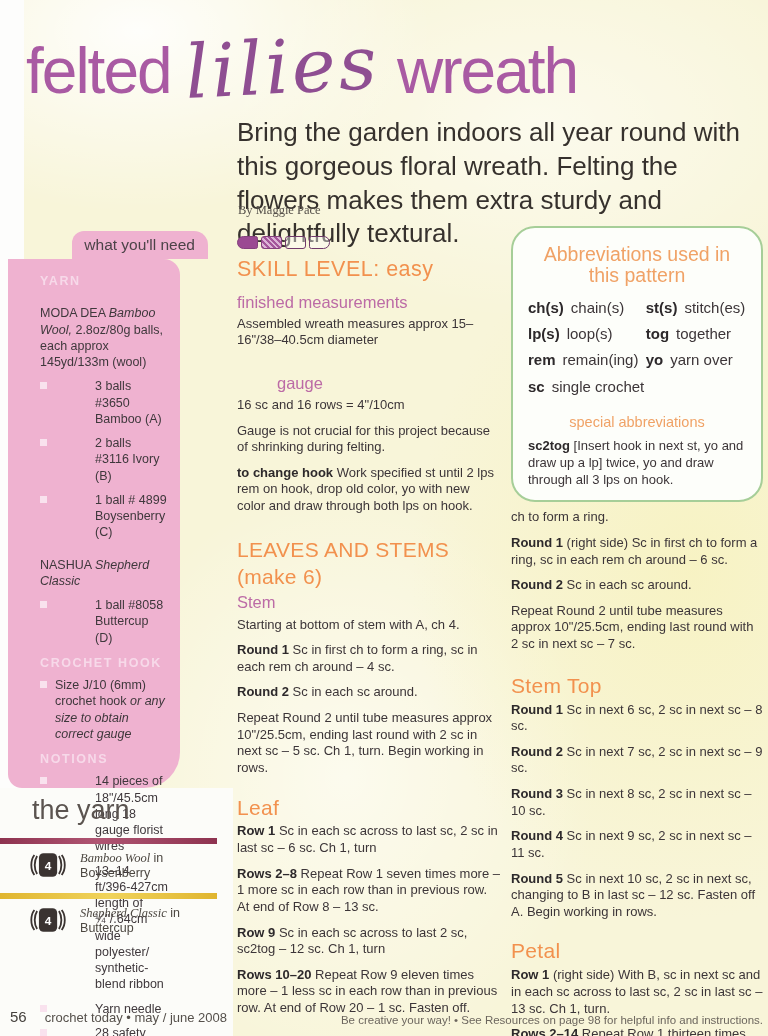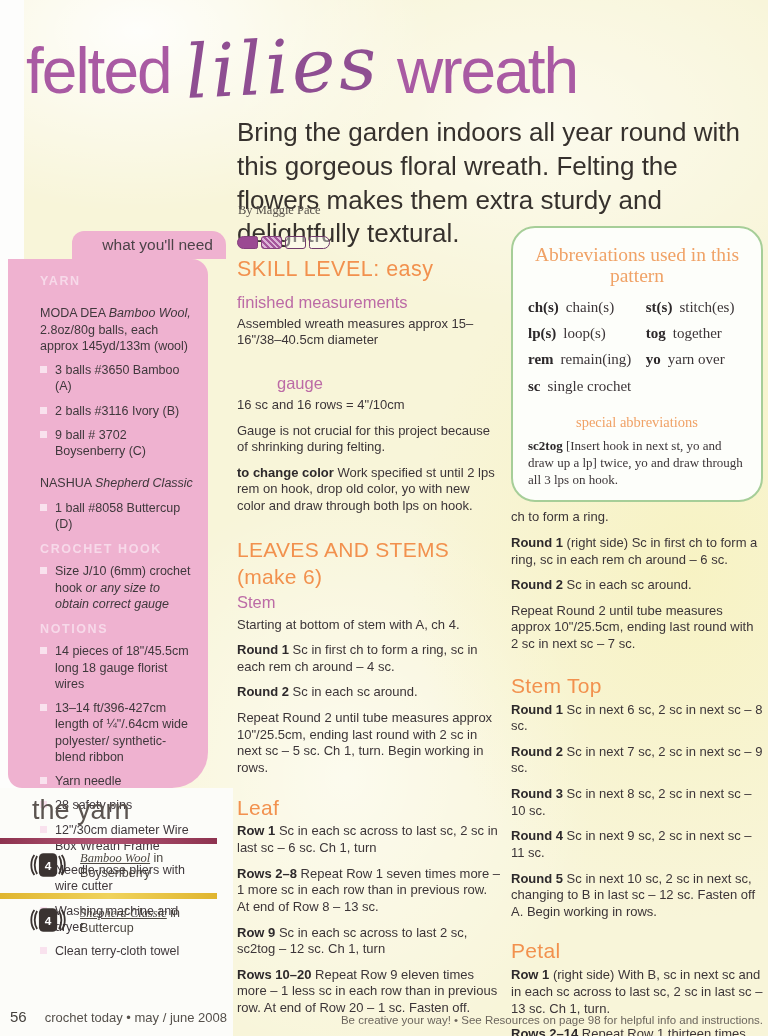--- a/index.html
+++ b/index.html
@@ -18,60 +18,60 @@
   .title{position:absolute;left:26px;top:24px;display:flex;align-items:baseline;white-space:nowrap;}
   .title .plain{font-size:64px;color:#a95aa3;letter-spacing:-2px;}
   .title .script{font-family:"DejaVu Serif",serif;font-style:italic;font-size:74px;color:#8f4e92;
     letter-spacing:3px;margin:0 18px 0 14px;transform:rotate(-3deg);}
   .intro{position:absolute;left:237px;top:116px;width:512px;font-family:Liberation Sans, sans-serif;
     font-size:26px;line-height:1.3;color:#36312d;}
   .byline{position:absolute;left:238px;top:203px;font-family:"Liberation Serif",serif;
     font-size:12.5px;color:#55504a;}
 
   
-  .side-tab{position:absolute;left:72px;top:231px;width:154px;height:28px;background:#efb2d0;
+  .side-tab{position:absolute;left:72px;top:231px;width:136px;height:28px;background:#efb2d0;
     border-radius:12px 14px 0 0;display:flex;align-items:center;justify-content:flex-end;
     padding-right:13px;box-sizing:border-box;font-size:15.5px;color:#4c4348;}
-  .side-box{position:absolute;left:8px;top:259px;width:200px;height:529px;background:#efb2d0;
+  .side-box{position:absolute;left:8px;top:259px;width:172px;height:529px;background:#efb2d0;
     border-radius:0 16px 36px 14px;padding:12px 12px 0 32px;box-sizing:border-box;
     font-size:12.5px;line-height:1.3;color:#3f383c;}
   .side-h{color:#f7d9e9;font-weight:bold;font-size:12.5px;letter-spacing:1.6px;margin:9px 0 6px;}
   .side-h:first-child{margin-top:2px;}
   .brand{margin:16px 0 8px;}
   .check-item{display:flex;gap:8px;margin:0 0 8px;}
   .checkbox{flex:0 0 auto;width:7px;height:7px;background:#f9e2ee;margin-top:4px;}
-  .chk-list .check-item .txt{display:block;}
+  .chk-list .check-item .txt{display:block;margin-left:40px;}
 
   
   .yarn-h{position:absolute;left:32px;top:795px;font-size:27px;color:#5b5450;}
   .yarn-bar{position:absolute;left:0;height:6px;width:217px;}
   .yarn-row{position:absolute;left:28px;width:195px;display:flex;align-items:center;gap:12px;
     font-size:12.5px;color:#4c4741;}
-  .yarn-row .nm{font-style:italic;font-family:"Liberation Serif",serif;text-decoration:underline;}
+  .yarn-row .nm{font-style:italic;font-family:"Liberation Serif",serif;}
 
   
   .col{position:absolute;font-size:13px;line-height:1.28;color:#3c3538;}
   .col-mid{left:237px;top:230px;width:264px;}
   .col-right{left:511px;top:226px;width:252px;}
   .step,.plainp{margin:0 0 9px;}
   b.lead{color:#2d292b;}
   .h-orange{font-size:21px;color:#f2914e;font-weight:normal;margin:14px 0 2px;letter-spacing:.3px;}
   .h-mauve{font-size:16.5px;color:#bc6ba6;font-weight:normal;margin:6px 0 3px;}
   .skill-h{font-size:21.5px;color:#f2914e;margin:7px 0 8px;letter-spacing:.5px;}
   .pills{display:flex;gap:3px;margin-top:6px;}
   .pill{width:21px;height:13px;border:1.5px solid #70396b;border-radius:3px;box-sizing:border-box;}
   .pill:first-child{border-radius:8px 3px 3px 8px;}
   .pill:last-child{border-radius:3px 8px 8px 3px;}
   .pill.solid{background:#9b4a92;border-color:#84407d;}
   .pill.hatch{background:repeating-linear-gradient(45deg,#a4569b 0 2px,#dcb3d6 2px 4px);border-color:#84407d;}
   .pill.empty{background:rgba(255,255,255,.4);}
 
   
   .abbr-box{background:#fdfefa;border:2.5px solid #a6ce98;border-radius:24px;
-    padding:12px 15px 10px;box-sizing:border-box;width:252px;font-family:Liberation Serif, serif;}
+    padding:12px 15px 10px;box-sizing:border-box;width:252px;}
   .abbr-title{font-size:19.5px;color:#f0a266;text-align:center;line-height:1.08;margin:4px 0 12px;}
   .abbr-cols{display:flex;}
   .abbr-c1{width:54%;}.abbr-c2{width:46%;}
   .abbr-row{margin:0 0 7px;font-size:15px;color:#3c3538;}
   .abbr-row b{color:#2d292b;margin-right:7px;}
   .abbr-special-h{font-size:14.5px;color:#f0a266;text-align:center;margin:10px 0 7px;}
   .abbr-box .step{margin-bottom:2px;}
   .right-flow{margin-top:7px;}
 
   
@@ -104,21 +104,21 @@
         <div class="check-item">
           <span class="checkbox"></span>
           <span class="txt">3 balls #3650 Bamboo (A)</span>
         </div>
         <div class="check-item">
           <span class="checkbox"></span>
           <span class="txt">2 balls #3116 Ivory (B)</span>
         </div>
         <div class="check-item">
           <span class="checkbox"></span>
-          <span class="txt">9 ball # 3702 Boysenberry (C)</span>
+          <span class="txt">1 ball # 4899 Boysenberry (C)</span>
         </div>
       </div>
     <p class="brand"><span>NASHUA</span>
       <i>Shepherd Classic</i></p>
     <div class="chk-list">
         <div class="check-item">
           <span class="checkbox"></span>
           <span class="txt">1 ball #8058 Buttercup (D)</span>
         </div>
       </div>
@@ -198,21 +198,21 @@
         <span class="pill empty"></span>
         <span class="pill empty"></span>
       </div>
     <div class="skill-h">SKILL LEVEL: easy</div>
     <div class="h-mauve" style="margin-top:2px;">finished measurements</div>
     <p class="plainp">Assembled wreath measures approx 15–16"/38–40.5cm diameter</p>
     <div class="h-mauve" style="margin-top:24px;margin-left:40px;">gauge</div>
     <p class="plainp">16 sc and 16 rows = 4"/10cm</p>
     <p class="plainp">Gauge is not crucial for this project because of shrinking during felting.</p>
     <div>
-        <p class="step"><b class="lead">to change color </b>Work specified st until 2 lps rem on hook, drop old color, yo with new color and draw through both lps on hook.</p>
+        <p class="step"><b class="lead">to change hook </b>Work specified st until 2 lps rem on hook, drop old color, yo with new color and draw through both lps on hook.</p>
       </div>
     <div class="h-orange" style="margin-top:22px;">LEAVES AND STEMS (make 6)</div>
     <div class="h-mauve" style="margin-top:0;">Stem</div>
     <div>
         <p class="plainp">Starting at bottom of stem with A, ch 4.</p>
         <p class="step"><b class="lead">Round 1 </b>Sc in first ch to form a ring, sc in each rem ch around – 4 sc.</p>
         <p class="step"><b class="lead">Round 2 </b>Sc in each sc around.</p>
         <p class="plainp">Repeat Round 2 until tube measures approx 10"/25.5cm, ending last round with 2 sc in next sc – 5 sc. Ch 1, turn. Begin working in rows.</p>
       </div>
     <div class="h-orange" style="margin-top:18px;">Leaf</div>

